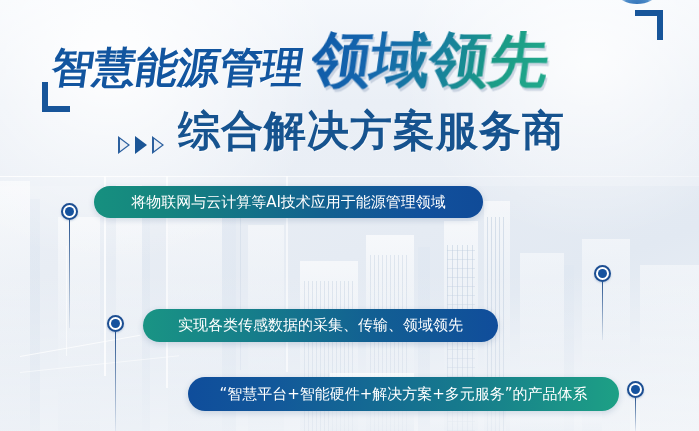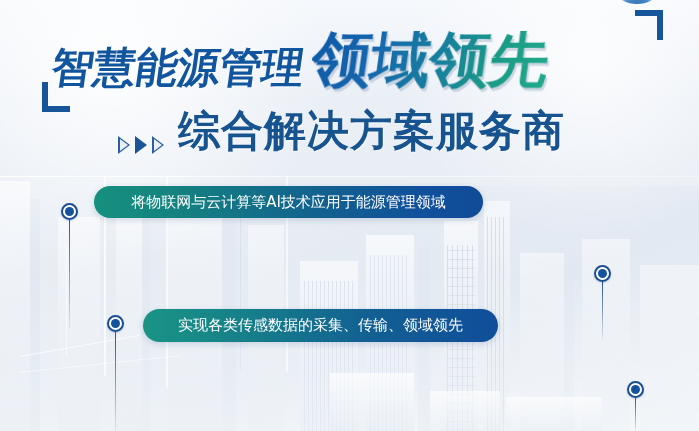--- a/index.html
+++ b/index.html
@@ -224,20 +224,23 @@
       <span class="t-sub">综合解决方案服务商</span>
     </div>
   </div>
 
   <div class="pill p1">
     <span>将物联网与云计算等AI技术应用于能源管理领域</span>
   </div>
   <div class="pill p3">
     <span>实现各类传感数据的采集、传输、领域领先</span>
   </div>
+  <div class="pill p4">
+    <span>“智慧平台+智能硬件+解决方案+多元服务”的产品体系</span>
+  </div>
 
   <div class="stem s1"></div>
   <div class="marker m1">
       <i></i>
     </div>
 
   <div class="stem s2"></div>
   <div class="marker m2">
       <i></i>
     </div>

